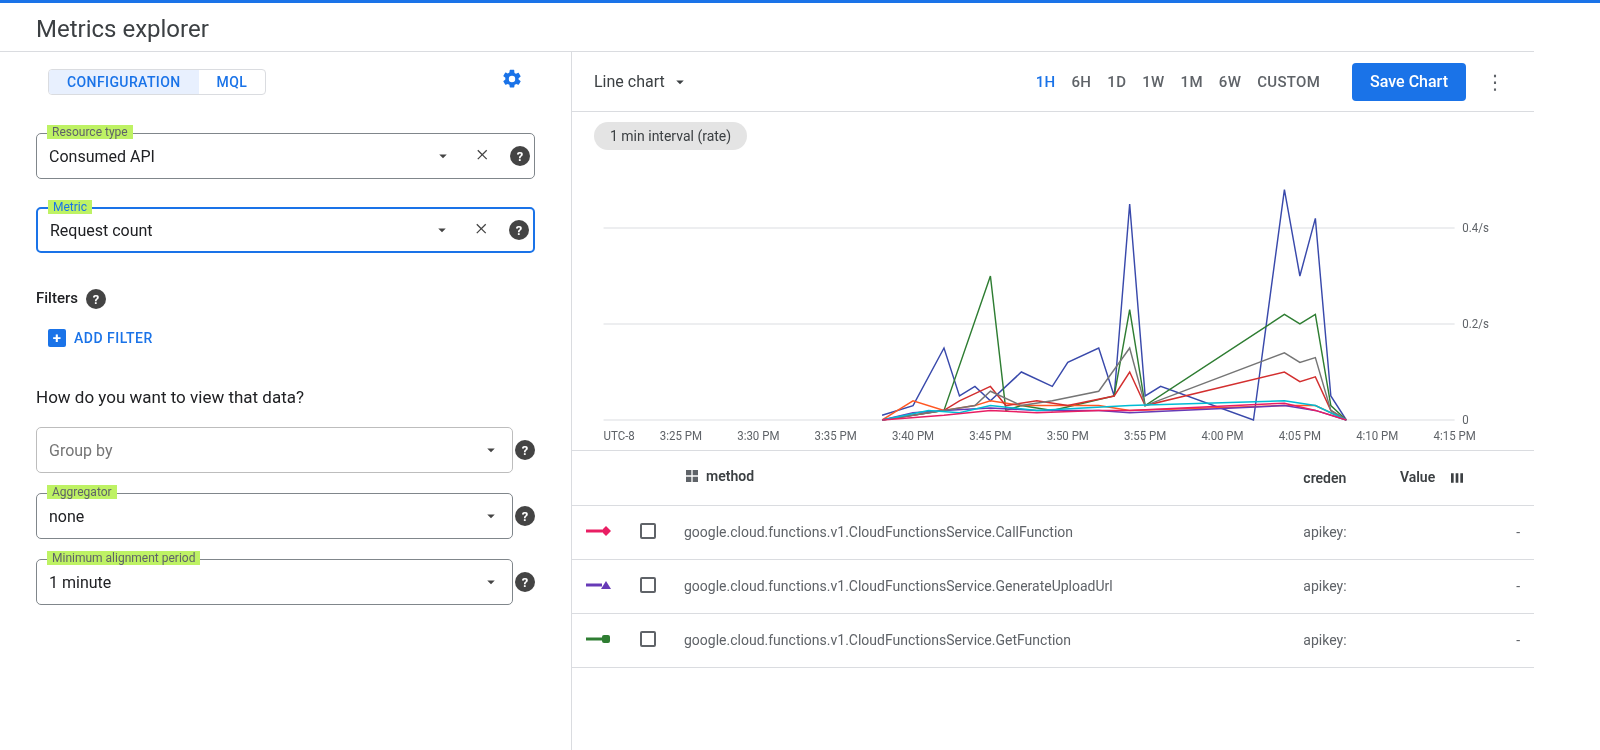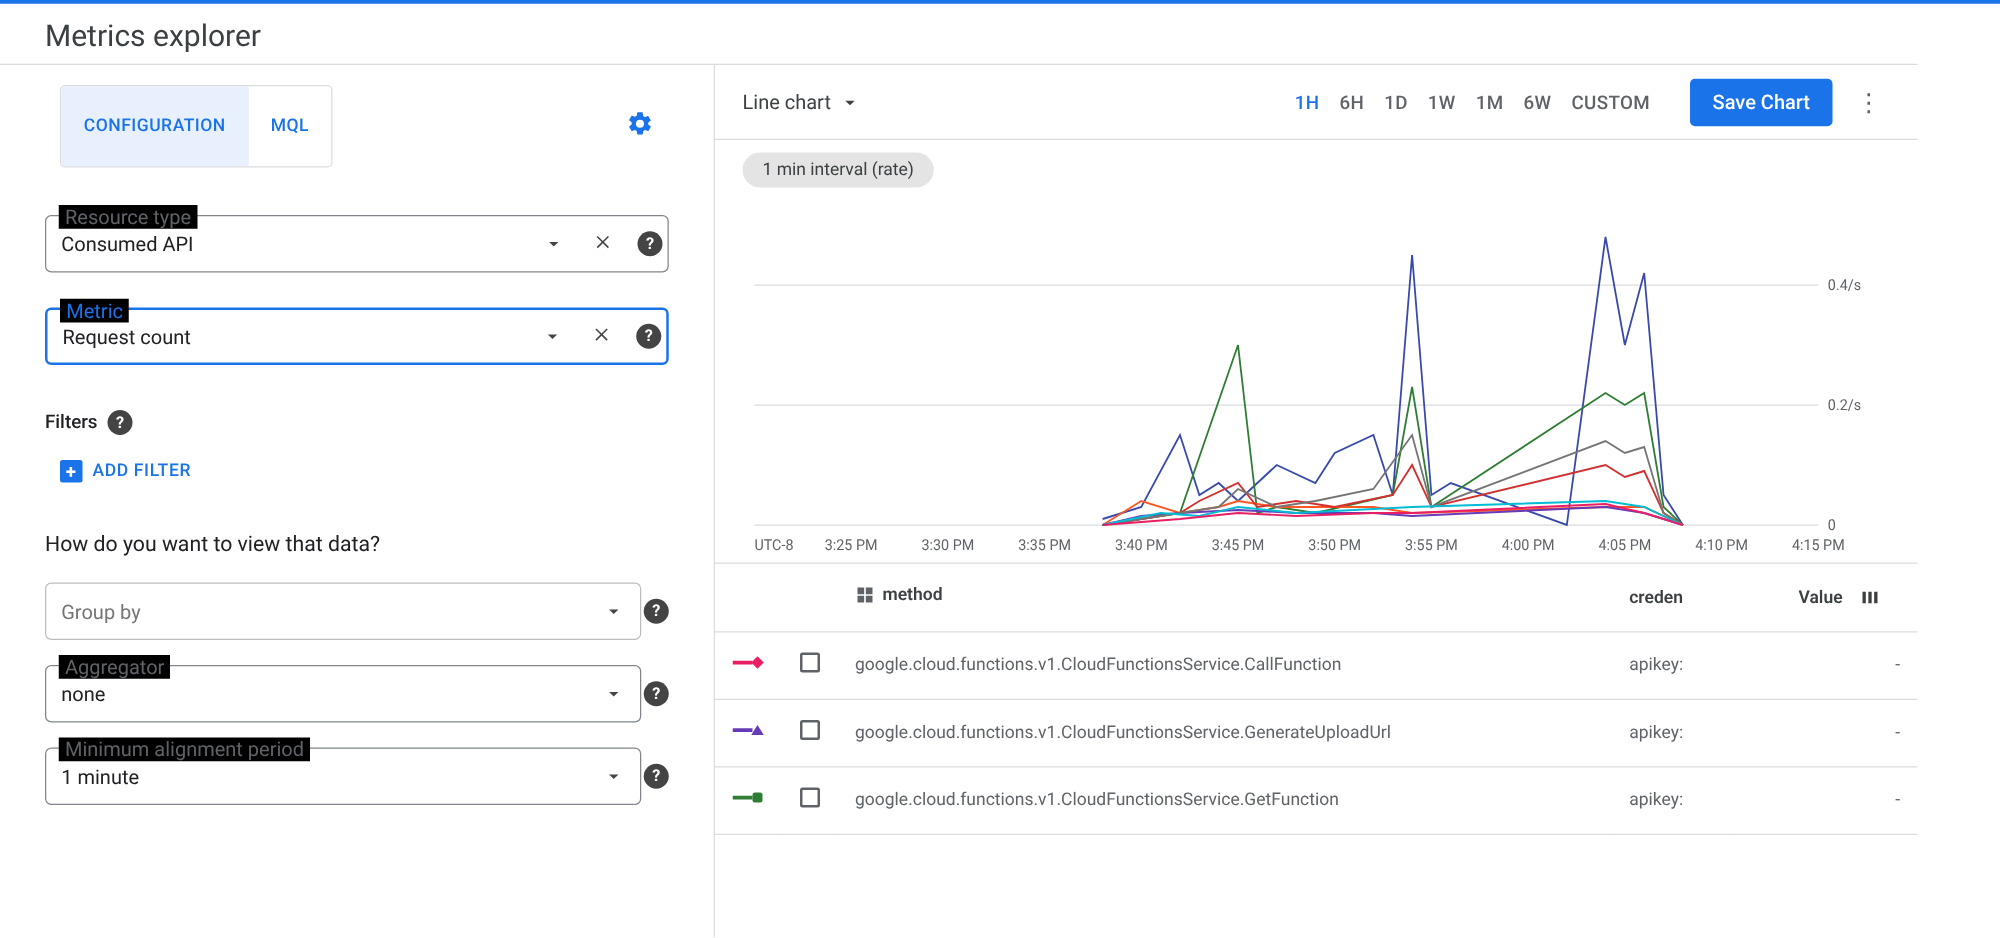--- a/index.html
+++ b/index.html
@@ -12,31 +12,31 @@
   }
   *{box-sizing:border-box;font-family:"Google Sans",Roboto,Arial,sans-serif}
   body{margin:0;color:var(--text);font-size:14px;background:#fff;border-top:3px solid var(--blue)}
   .page{width:1534px;height:747px;display:flex;flex-direction:column}
   .title-row{padding:12px 36px 8px;font-size:24px;color:#3c4043}
   .content{flex:1;display:flex;border-top:1px solid var(--border);min-height:0}
   
   .left{width:572px;border-right:1px solid var(--border);display:flex;flex-direction:column;min-height:0}
   .left-tabs{display:flex;align-items:center;padding:16px 48px 0;gap:0}
   .tabbox{display:flex;border:1px solid var(--border);border-radius:4px;overflow:hidden}
-  .tab{padding:24px 18px;font-weight:500;letter-spacing:.4px;font-size:14px;cursor:pointer;color:var(--blue)}
+  .tab{padding:4px 18px;font-weight:500;letter-spacing:.4px;font-size:14px;cursor:pointer;color:var(--blue)}
   .tab.active{background:var(--blue-bg)}
   .left-tabs .spacer{flex:1}
   .gear{color:var(--blue);font-size:20px;cursor:pointer}
   .left-body{padding:10px 36px 24px;overflow:auto;flex:1;position:relative}
   .left-body::-webkit-scrollbar{width:10px}
   .left-body::-webkit-scrollbar-thumb{background:#bdbdbd}
   .field{margin-top:28px;position:relative}
   .field-shell{border:1px solid #80868b;border-radius:5px;display:flex;align-items:center;padding:0 4px 0 12px;height:46px;position:relative}
   .field-shell.focused{border:2px solid var(--blue)}
-  .field-label{position:absolute;top:-9px;left:10px;background:#000000;padding:0 5px;font-size:16px;color:var(--muted)}
+  .field-label{position:absolute;top:-9px;left:10px;background:#bef264;padding:0 5px;font-size:12px;color:var(--muted)}
   .field-shell.focused .field-label{color:var(--blue)}
   .field-value{flex:1;font-size:16px;color:var(--text)}
   .field-value.placeholder{color:#757575}
   .icon-btn{width:34px;height:34px;display:flex;align-items:center;justify-content:center;cursor:pointer;color:#444}
   .icon-btn svg{width:18px;height:18px}
   .help-dot{width:20px;height:20px;border-radius:50%;background:#444;color:#fff;display:flex;align-items:center;justify-content:center;font-size:13px;font-weight:bold;cursor:pointer}
   .trailing{display:flex;align-items:center;gap:10px;margin-left:6px}
   .section-label{margin-top:36px;font-size:15px;font-weight:500;display:flex;align-items:flex-start;gap:8px}
   .add-filter{margin-top:20px;margin-left:12px;display:flex;align-items:center;gap:8px;color:var(--blue);font-weight:500;letter-spacing:.5px;cursor:pointer}
   .plus-box{width:18px;height:18px;background:var(--blue);color:#fff;display:flex;align-items:center;justify-content:center;font-size:15px;font-weight:bold;border-radius:2px}
@@ -62,21 +62,21 @@
   
   .legend-table{border-top:1px solid var(--border);overflow:auto;flex:1}
   table{width:100%;border-collapse:collapse}
   th,td{text-align:left;padding:0 14px;height:54px;border-bottom:1px solid var(--border);font-size:14px;white-space:nowrap}
   th{color:#3c4043;font-weight:600}
   td.method-cell{color:#5f6368}
   .row-marker{width:26px}
   .checkbox{width:16px;height:16px;border:2px solid #5f6368;border-radius:2px;display:inline-block;cursor:pointer}
   .col-icon{display:inline-flex;align-items:center;gap:6px}
   .val-col{text-align:right;color:#5f6368}
-  th.val-head{text-align:right;padding-right:30px}
+  th.val-head{padding-right:30px}
   .table-icon{width:16px;height:16px;cursor:pointer}
   svg.marker{width:26px;height:14px}
 </style>
 </head>
 <body>
 
 <div class="page">
   <div class="title-row">Metrics explorer</div>
   <div class="content">
 

